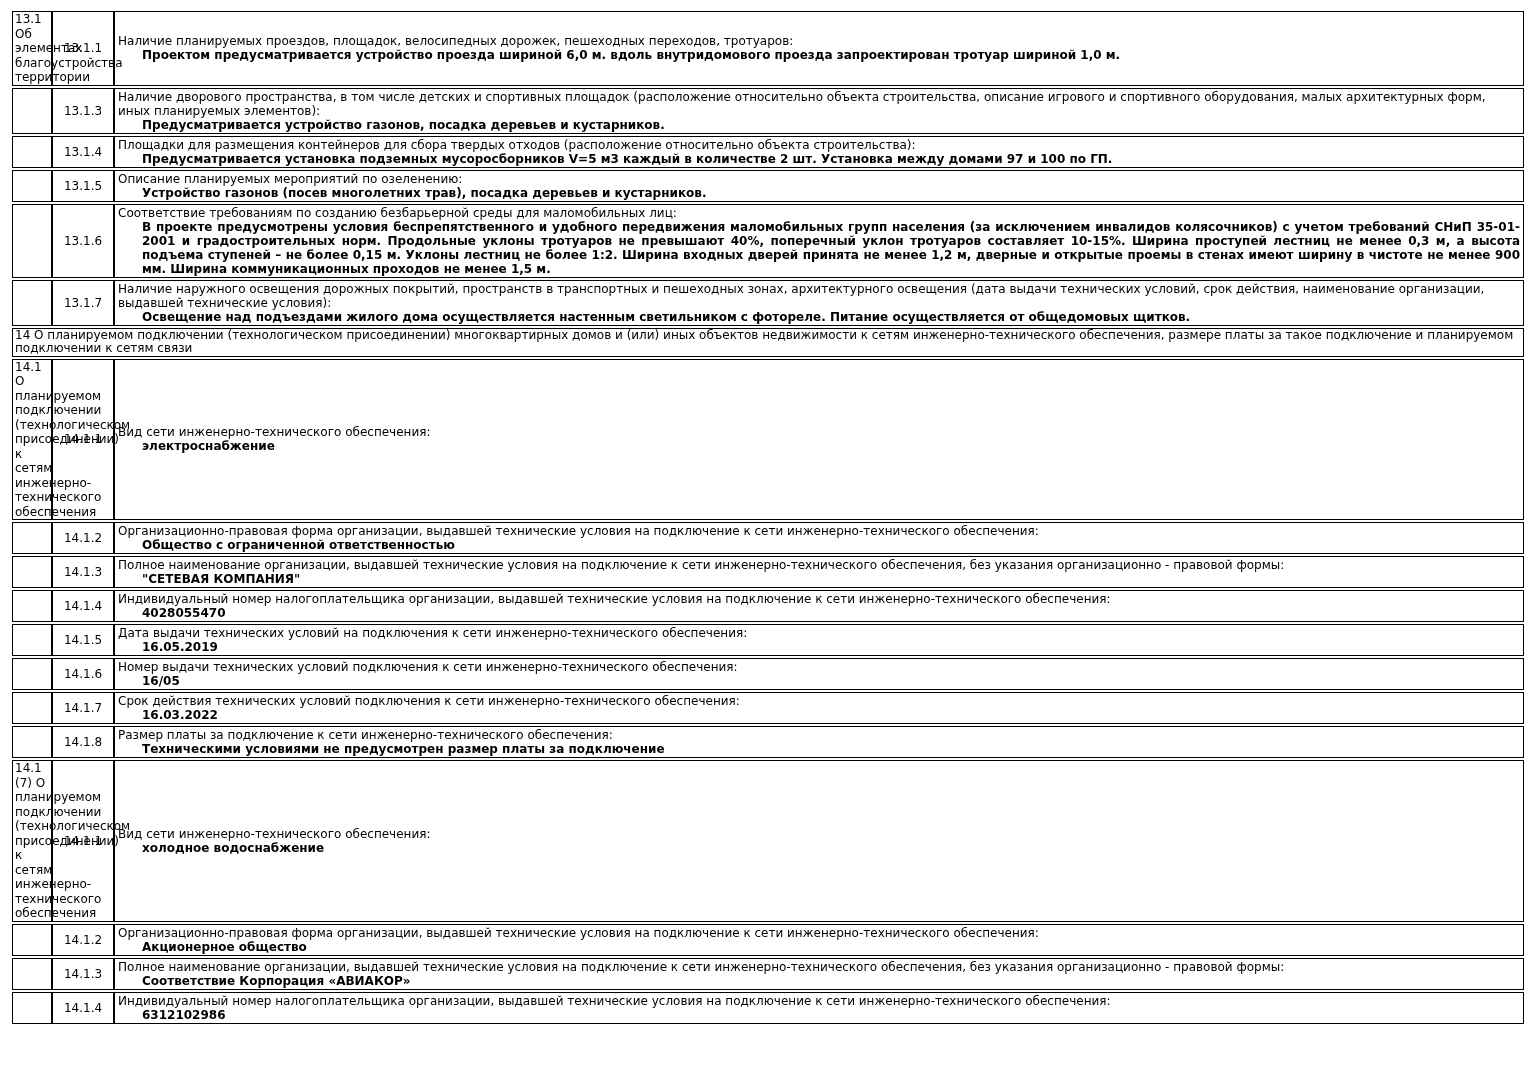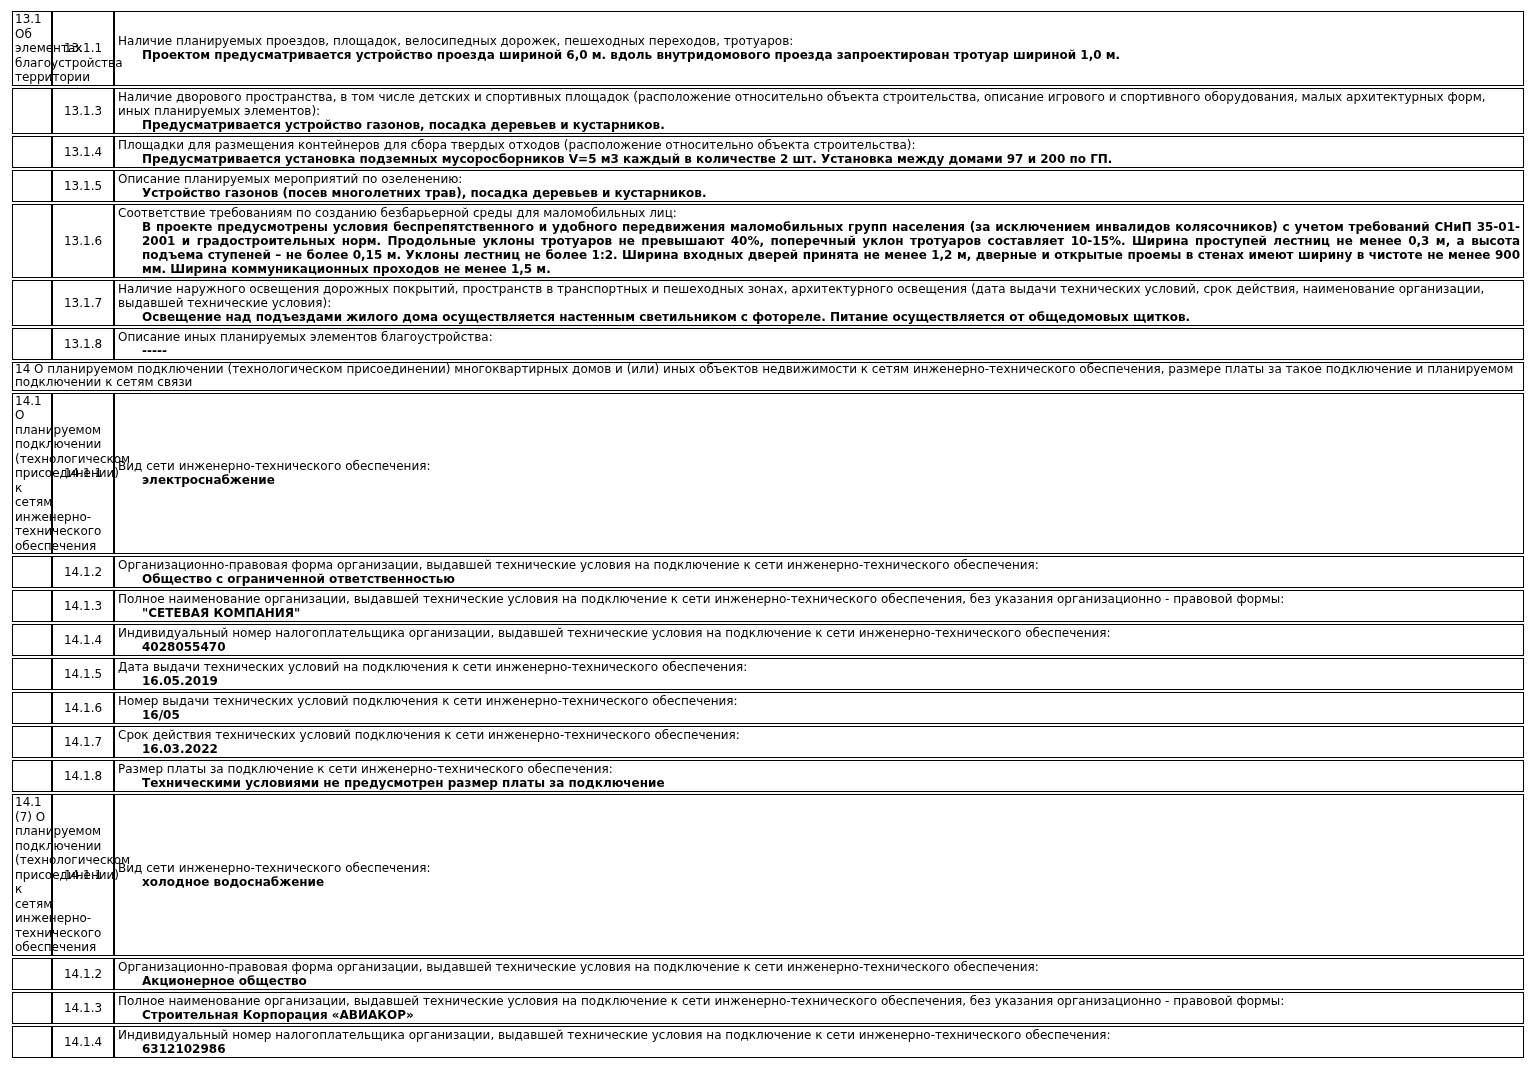--- a/index.html
+++ b/index.html
@@ -79,21 +79,21 @@
           <td class="c-content">
             <div class="q">Наличие дворового пространства, в том числе детских и спортивных площадок (расположение относительно объекта строительства, описание игрового и спортивного оборудования, малых архитектурных форм, иных планируемых элементов):</div>
             <div class="a">Предусматривается устройство газонов, посадка деревьев и кустарников.</div>
           </td>
         </tr>
         <tr>
           <td class="c-section"></td>
           <td class="c-num">13.1.4</td>
           <td class="c-content">
             <div class="q">Площадки для размещения контейнеров для сбора твердых отходов (расположение относительно объекта строительства):</div>
-            <div class="a">Предусматривается установка подземных мусоросборников V=5 м3 каждый в количестве 2 шт. Установка между домами 97 и 200 по ГП.</div>
+            <div class="a">Предусматривается установка подземных мусоросборников V=5 м3 каждый в количестве 2 шт. Установка между домами 97 и 100 по ГП.</div>
           </td>
         </tr>
         <tr>
           <td class="c-section"></td>
           <td class="c-num">13.1.5</td>
           <td class="c-content">
             <div class="q">Описание планируемых мероприятий по озеленению:</div>
             <div class="a">Устройство газонов (посев многолетних трав), посадка деревьев и кустарников.</div>
           </td>
         </tr>
@@ -107,28 +107,20 @@
         </tr>
         <tr>
           <td class="c-section"></td>
           <td class="c-num">13.1.7</td>
           <td class="c-content">
             <div class="q">Наличие наружного освещения дорожных покрытий, пространств в транспортных и пешеходных зонах, архитектурного освещения (дата выдачи технических условий, срок действия, наименование организации, выдавшей технические условия):</div>
             <div class="a">Освещение над подъездами жилого дома осуществляется настенным светильником с фотореле. Питание осуществляется от общедомовых щитков.</div>
           </td>
         </tr>
         <tr>
-          <td class="c-section"></td>
-          <td class="c-num">13.1.8</td>
-          <td class="c-content">
-            <div class="q">Описание иных планируемых элементов благоустройства:</div>
-            <div class="a">-----</div>
-          </td>
-        </tr>
-        <tr>
           <td colspan="3" class="section-row">14 О планируемом подключении (технологическом присоединении) многоквартирных домов и (или) иных объектов недвижимости к сетям инженерно-технического обеспечения, размере платы за такое подключение и планируемом подключении к сетям связи</td>
         </tr>
         <tr>
           <td class="c-section">14.1 О планируемом подключении (технологическом присоединении) к сетям инженерно-технического обеспечения</td>
           <td class="c-num">14.1.1</td>
           <td class="c-content">
             <div class="q">Вид сети инженерно-технического обеспечения:</div>
             <div class="a">электроснабжение</div>
           </td>
         </tr>
@@ -202,21 +194,21 @@
           <td class="c-content">
             <div class="q">Организационно-правовая форма организации, выдавшей технические условия на подключение к сети инженерно-технического обеспечения:</div>
             <div class="a">Акционерное общество</div>
           </td>
         </tr>
         <tr>
           <td class="c-section"></td>
           <td class="c-num">14.1.3</td>
           <td class="c-content">
             <div class="q">Полное наименование организации, выдавшей технические условия на подключение к сети инженерно-технического обеспечения, без указания организационно - правовой формы:</div>
-            <div class="a">Строительная Корпорация «АВИАКОР»</div>
+            <div class="a">Соответствие Корпорация «АВИАКОР»</div>
           </td>
         </tr>
         <tr>
           <td class="c-section"></td>
           <td class="c-num">14.1.4</td>
           <td class="c-content">
             <div class="q">Индивидуальный номер налогоплательщика организации, выдавшей технические условия на подключение к сети инженерно-технического обеспечения:</div>
             <div class="a">6312102986</div>
           </td>
         </tr>

